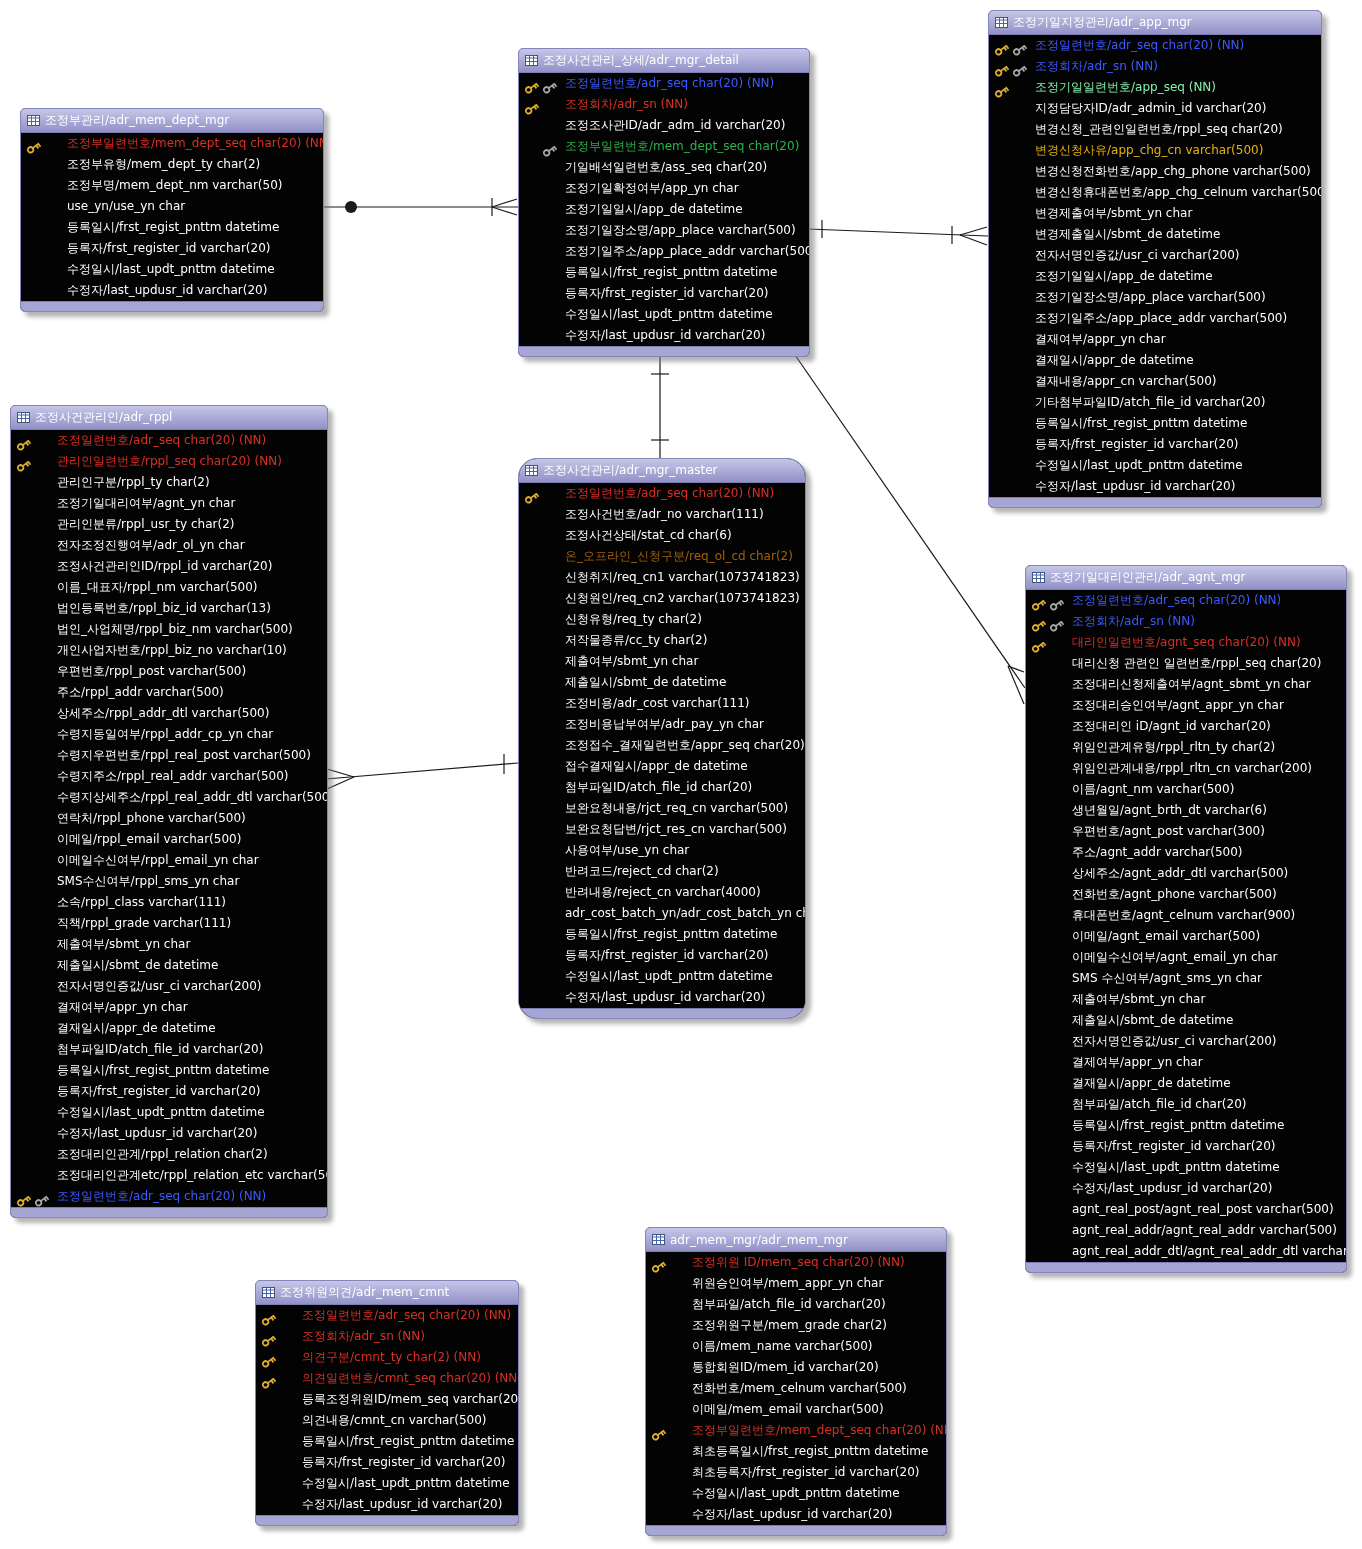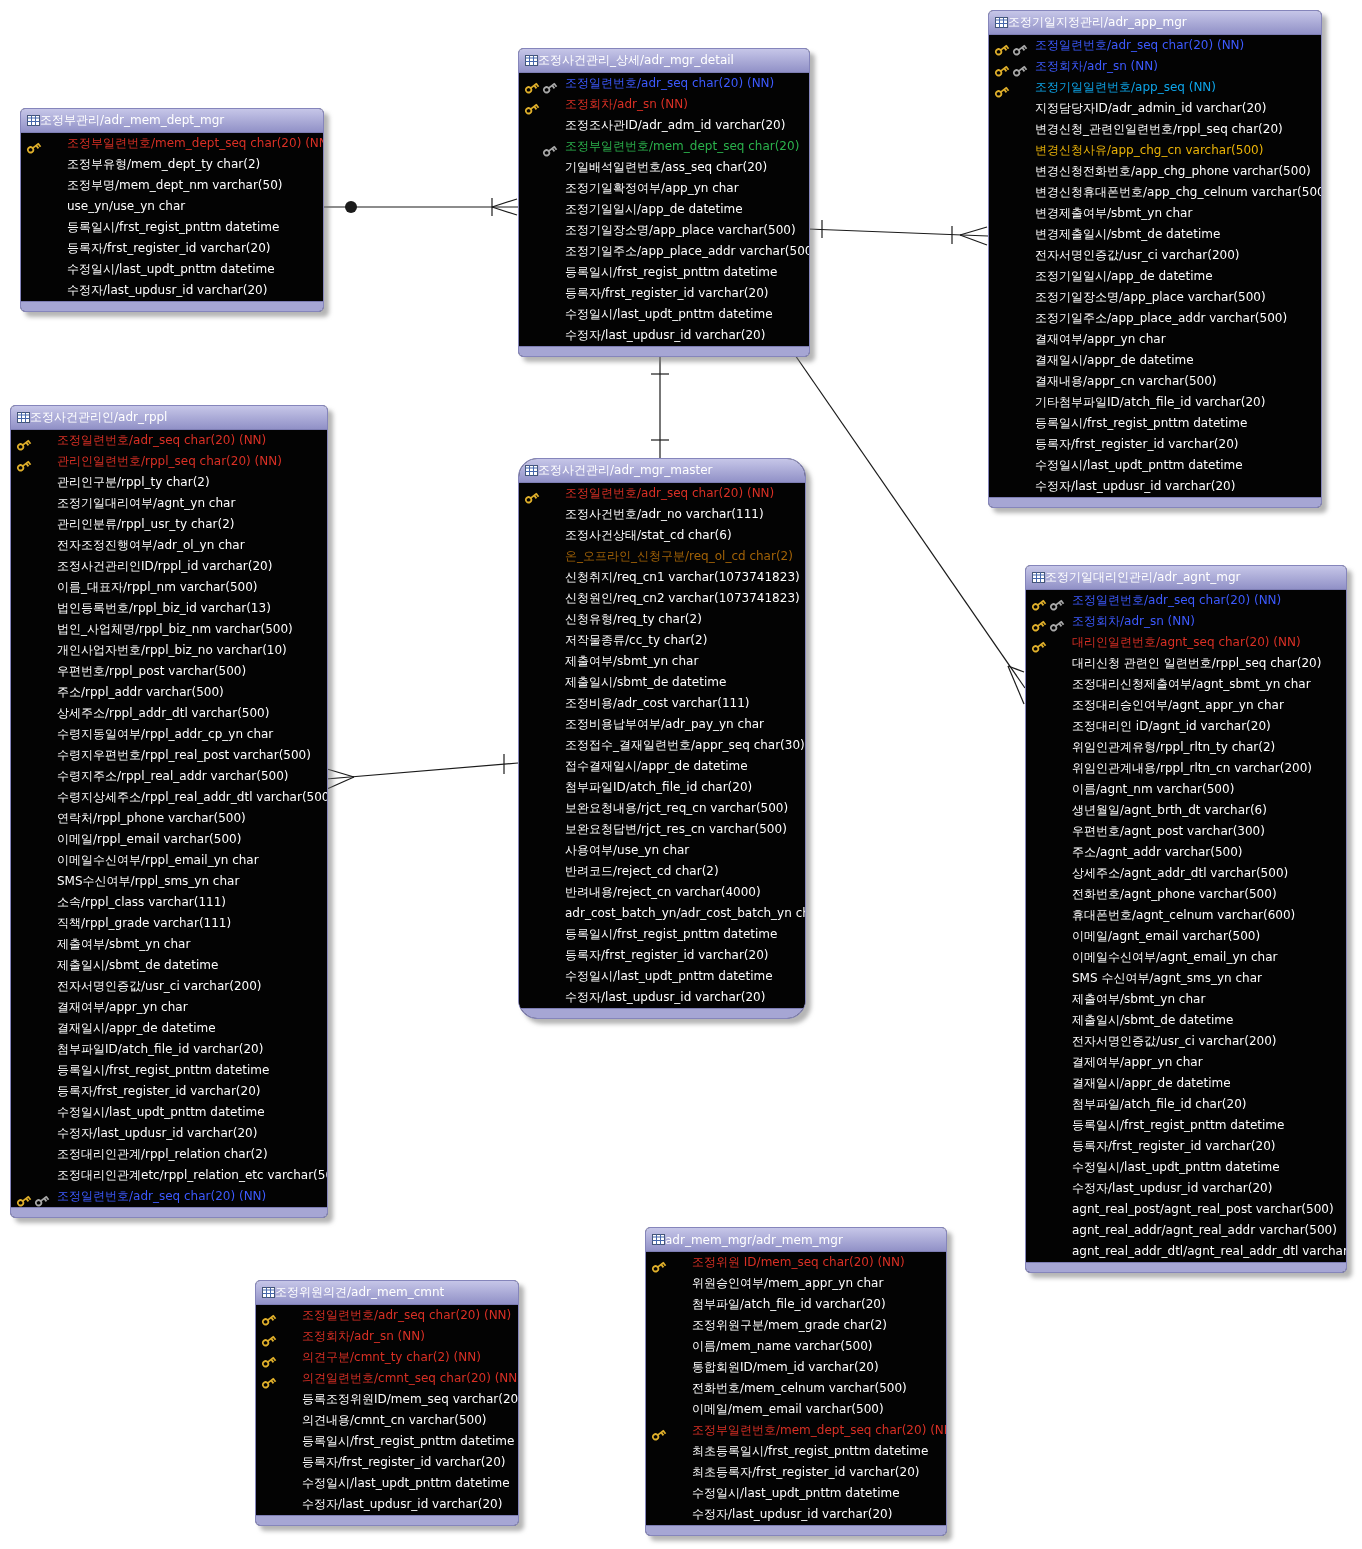--- a/index.html
+++ b/index.html
@@ -2,21 +2,21 @@
 <html><head>
 <meta charset="utf-8">
 <style>
   html,body{margin:0;padding:0;}
   body{font-family:"DejaVu Sans","Liberation Sans",sans-serif;background:#ffffff;}
   #canvas{position:relative;width:1362px;height:1549px;background:#ffffff;overflow:hidden;}
   #rel-layer{position:absolute;left:0;top:0;width:1362px;height:1549px;}
   .erd-table{position:absolute;border:1px solid #8585bb;border-radius:5px;overflow:hidden;
              box-shadow:5px 5px 4px rgba(120,120,120,.55);background:#030303;}
   .erd-header{height:23px;background:linear-gradient(#c6c6e8,#9191c7);border-bottom:1px solid #7d7db3;
-              display:flex;align-items:center;padding:0 6px;}
+              display:flex;align-items:center;gap:5px;padding:0 6px;}
   .erd-title{color:#ffffff;font-size:12px;white-space:nowrap;}
   .erd-ticon{display:inline-flex;flex:0 0 auto;}
   .erd-body{background:#030303;}
   .erd-row{position:relative;height:21px;line-height:21px;padding-left:46px;
            white-space:nowrap;overflow:hidden;font-size:12px;color:#ffffff;}
   .key{position:absolute;top:5px;display:inline-block;}
   .k0{left:5px;}
   .k1{left:23px;}
   .key svg{transform:rotate(-38deg);}
   .erd-footer{height:9px;background:#a6a6d4;border-top:1px solid #7d7db3;}
@@ -171,21 +171,21 @@
               <circle cx="5" cy="6" r="3.6" fill="none" stroke="#a8a8a8" stroke-width="2.4"></circle>
               <line x1="8.6" y1="6" x2="19" y2="6" stroke="#a8a8a8" stroke-width="2.4"></line>
               <line x1="14.5" y1="6" x2="14.5" y2="11" stroke="#a8a8a8" stroke-width="2.4"></line>
               <line x1="18" y1="6" x2="18" y2="11" stroke="#a8a8a8" stroke-width="2.4"></line>
             </svg></span><span style="color: rgb(61, 90, 254);">조정회차/adr_sn  (NN)</span></div>
         <div class="erd-row"><span class="key k0"><svg width="15" height="9" viewBox="0 0 20 12">
               <circle cx="5" cy="6" r="3.6" fill="none" stroke="#dfaf2b" stroke-width="2.4"></circle>
               <line x1="8.6" y1="6" x2="19" y2="6" stroke="#dfaf2b" stroke-width="2.4"></line>
               <line x1="14.5" y1="6" x2="14.5" y2="11" stroke="#dfaf2b" stroke-width="2.4"></line>
               <line x1="18" y1="6" x2="18" y2="11" stroke="#dfaf2b" stroke-width="2.4"></line>
-            </svg></span><span style="color: #0ea5e9;">조정기일일련번호/app_seq  (NN)</span></div>
+            </svg></span><span style="color: #86efac;">조정기일일련번호/app_seq  (NN)</span></div>
         <div class="erd-row"><span style="color: rgb(255, 255, 255);">지정담당자ID/adr_admin_id varchar(20)</span></div>
         <div class="erd-row"><span style="color: rgb(255, 255, 255);">변경신청_관련인일련번호/rppl_seq char(20)</span></div>
         <div class="erd-row"><span style="color: #eab308;">변경신청사유/app_chg_cn varchar(500)</span></div>
         <div class="erd-row"><span style="color: rgb(255, 255, 255);">변경신청전화번호/app_chg_phone varchar(500)</span></div>
         <div class="erd-row"><span style="color: rgb(255, 255, 255);">변경신청휴대폰번호/app_chg_celnum varchar(500)</span></div>
         <div class="erd-row"><span style="color: rgb(255, 255, 255);">변경제출여부/sbmt_yn char</span></div>
         <div class="erd-row"><span style="color: rgb(255, 255, 255);">변경제출일시/sbmt_de datetime</span></div>
         <div class="erd-row"><span style="color: rgb(255, 255, 255);">전자서명인증값/usr_ci varchar(200)</span></div>
         <div class="erd-row"><span style="color: rgb(255, 255, 255);">조정기일일시/app_de datetime</span></div>
         <div class="erd-row"><span style="color: rgb(255, 255, 255);">조정기일장소명/app_place varchar(500)</span></div>
@@ -299,21 +299,21 @@
         <div class="erd-row"><span style="color: rgb(255, 255, 255);">조정사건상태/stat_cd char(6)</span></div>
         <div class="erd-row"><span style="color: #a16207;">온_오프라인_신청구분/req_ol_cd char(2)</span></div>
         <div class="erd-row"><span style="color: rgb(255, 255, 255);">신청취지/req_cn1 varchar(1073741823)</span></div>
         <div class="erd-row"><span style="color: rgb(255, 255, 255);">신청원인/req_cn2 varchar(1073741823)</span></div>
         <div class="erd-row"><span style="color: rgb(255, 255, 255);">신청유형/req_ty char(2)</span></div>
         <div class="erd-row"><span style="color: rgb(255, 255, 255);">저작물종류/cc_ty char(2)</span></div>
         <div class="erd-row"><span style="color: rgb(255, 255, 255);">제출여부/sbmt_yn char</span></div>
         <div class="erd-row"><span style="color: rgb(255, 255, 255);">제출일시/sbmt_de datetime</span></div>
         <div class="erd-row"><span style="color: rgb(255, 255, 255);">조정비용/adr_cost varchar(111)</span></div>
         <div class="erd-row"><span style="color: rgb(255, 255, 255);">조정비용납부여부/adr_pay_yn char</span></div>
-        <div class="erd-row"><span style="color: rgb(255, 255, 255);">조정접수_결재일련번호/appr_seq char(30)</span></div>
+        <div class="erd-row"><span style="color: rgb(255, 255, 255);">조정접수_결재일련번호/appr_seq char(20)</span></div>
         <div class="erd-row"><span style="color: rgb(255, 255, 255);">접수결재일시/appr_de datetime</span></div>
         <div class="erd-row"><span style="color: rgb(255, 255, 255);">첨부파일ID/atch_file_id char(20)</span></div>
         <div class="erd-row"><span style="color: rgb(255, 255, 255);">보완요청내용/rjct_req_cn varchar(500)</span></div>
         <div class="erd-row"><span style="color: rgb(255, 255, 255);">보완요청답변/rjct_res_cn varchar(500)</span></div>
         <div class="erd-row"><span style="color: rgb(255, 255, 255);">사용여부/use_yn char</span></div>
         <div class="erd-row"><span style="color: rgb(255, 255, 255);">반려코드/reject_cd char(2)</span></div>
         <div class="erd-row"><span style="color: rgb(255, 255, 255);">반려내용/reject_cn varchar(4000)</span></div>
         <div class="erd-row"><span style="color: rgb(255, 255, 255);">adr_cost_batch_yn/adr_cost_batch_yn char</span></div>
         <div class="erd-row"><span style="color: rgb(255, 255, 255);">등록일시/frst_regist_pnttm datetime</span></div>
         <div class="erd-row"><span style="color: rgb(255, 255, 255);">등록자/frst_register_id varchar(20)</span></div>
@@ -369,21 +369,21 @@
         <div class="erd-row"><span style="color: rgb(255, 255, 255);">조정대리승인여부/agnt_appr_yn char</span></div>
         <div class="erd-row"><span style="color: rgb(255, 255, 255);">조정대리인 iD/agnt_id varchar(20)</span></div>
         <div class="erd-row"><span style="color: rgb(255, 255, 255);">위임인관계유형/rppl_rltn_ty char(2)</span></div>
         <div class="erd-row"><span style="color: rgb(255, 255, 255);">위임인관계내용/rppl_rltn_cn varchar(200)</span></div>
         <div class="erd-row"><span style="color: rgb(255, 255, 255);">이름/agnt_nm varchar(500)</span></div>
         <div class="erd-row"><span style="color: rgb(255, 255, 255);">생년월일/agnt_brth_dt varchar(6)</span></div>
         <div class="erd-row"><span style="color: rgb(255, 255, 255);">우편번호/agnt_post varchar(300)</span></div>
         <div class="erd-row"><span style="color: rgb(255, 255, 255);">주소/agnt_addr varchar(500)</span></div>
         <div class="erd-row"><span style="color: rgb(255, 255, 255);">상세주소/agnt_addr_dtl varchar(500)</span></div>
         <div class="erd-row"><span style="color: rgb(255, 255, 255);">전화번호/agnt_phone varchar(500)</span></div>
-        <div class="erd-row"><span style="color: rgb(255, 255, 255);">휴대폰번호/agnt_celnum varchar(600)</span></div>
+        <div class="erd-row"><span style="color: rgb(255, 255, 255);">휴대폰번호/agnt_celnum varchar(900)</span></div>
         <div class="erd-row"><span style="color: rgb(255, 255, 255);">이메일/agnt_email varchar(500)</span></div>
         <div class="erd-row"><span style="color: rgb(255, 255, 255);">이메일수신여부/agnt_email_yn char</span></div>
         <div class="erd-row"><span style="color: rgb(255, 255, 255);">SMS 수신여부/agnt_sms_yn char</span></div>
         <div class="erd-row"><span style="color: rgb(255, 255, 255);">제출여부/sbmt_yn char</span></div>
         <div class="erd-row"><span style="color: rgb(255, 255, 255);">제출일시/sbmt_de datetime</span></div>
         <div class="erd-row"><span style="color: rgb(255, 255, 255);">전자서명인증값/usr_ci varchar(200)</span></div>
         <div class="erd-row"><span style="color: rgb(255, 255, 255);">결제여부/appr_yn char</span></div>
         <div class="erd-row"><span style="color: rgb(255, 255, 255);">결재일시/appr_de datetime</span></div>
         <div class="erd-row"><span style="color: rgb(255, 255, 255);">첨부파일/atch_file_id char(20)</span></div>
         <div class="erd-row"><span style="color: rgb(255, 255, 255);">등록일시/frst_regist_pnttm datetime</span></div>

